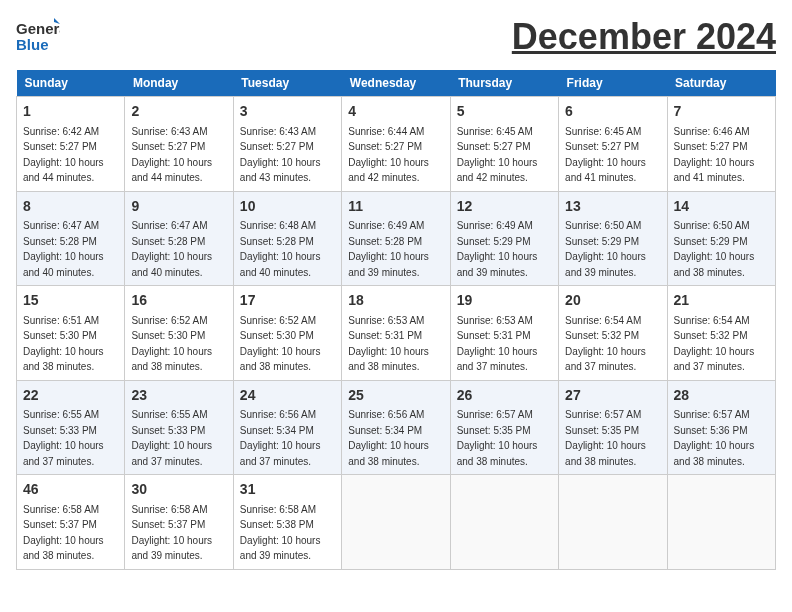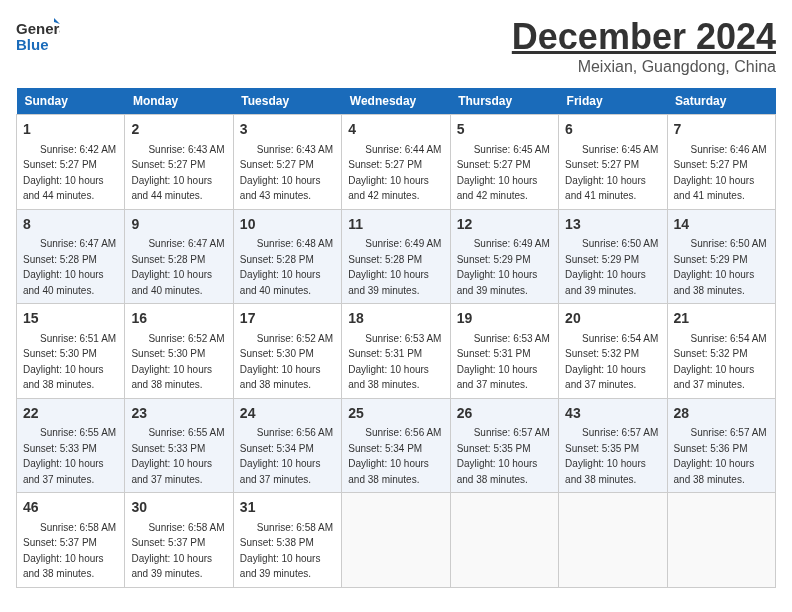--- a/index.html
+++ b/index.html
@@ -63,21 +63,20 @@
     .day-number {
       font-size: 14px;
       font-weight: bold;
       display: block;
       margin-bottom: 2px;
     }
     .day-info {
       font-size: 10px;
       color: #333;
       line-height: 1.45;
-      margin-left: 17px;
     }
     .row-even td { background-color: #f0f4fa; }
     .row-odd td { background-color: #ffffff; }
   </style>
 </head>
 <body>
 
 <div class="header-section">
   <div class="logo">
     <div style="display:flex;align-items:center;gap:4px;">
@@ -86,21 +85,20 @@
           <text x="0" y="18" font-size="15" font-weight="bold" fill="#333" font-family="Arial">General</text>
           <text x="0" y="34" font-size="15" font-weight="bold" fill="#1a6bba" font-family="Arial">Blue</text>
           <polygon points="38,2 44,8 38,6" fill="#1a6bba"></polygon>
           <polygon points="36,0 44,4 40,2" fill="#3a8ad4"></polygon>
         </svg>
       </div>
     </div>
   </div>
   <div class="title-section">
     <div class="month-title">December 2024</div>
-    <div class="location-title">Meixian, Guangdong, China</div>
   </div>
 </div>
 
 <table class="calendar-table">
   <thead>
     <tr>
     <th>Sunday</th>
         <th>Monday</th>
         <th>Tuesday</th>
         <th>Wednesday</th>
@@ -162,21 +160,21 @@
         <td><span class="day-number">22</span>
 <span class="day-info">Sunrise: 6:55 AM<br>Sunset: 5:33 PM<br>Daylight: 10 hours and 37 minutes.</span></td>
         <td><span class="day-number">23</span>
 <span class="day-info">Sunrise: 6:55 AM<br>Sunset: 5:33 PM<br>Daylight: 10 hours and 37 minutes.</span></td>
         <td><span class="day-number">24</span>
 <span class="day-info">Sunrise: 6:56 AM<br>Sunset: 5:34 PM<br>Daylight: 10 hours and 37 minutes.</span></td>
         <td><span class="day-number">25</span>
 <span class="day-info">Sunrise: 6:56 AM<br>Sunset: 5:34 PM<br>Daylight: 10 hours and 38 minutes.</span></td>
         <td><span class="day-number">26</span>
 <span class="day-info">Sunrise: 6:57 AM<br>Sunset: 5:35 PM<br>Daylight: 10 hours and 38 minutes.</span></td>
-        <td><span class="day-number">43</span>
+        <td><span class="day-number">27</span>
 <span class="day-info">Sunrise: 6:57 AM<br>Sunset: 5:35 PM<br>Daylight: 10 hours and 38 minutes.</span></td>
         <td><span class="day-number">28</span>
 <span class="day-info">Sunrise: 6:57 AM<br>Sunset: 5:36 PM<br>Daylight: 10 hours and 38 minutes.</span></td>
       </tr>
       <tr class="row-odd">
         <td><span class="day-number">46</span>
 <span class="day-info">Sunrise: 6:58 AM<br>Sunset: 5:37 PM<br>Daylight: 10 hours and 38 minutes.</span></td>
         <td><span class="day-number">30</span>
 <span class="day-info">Sunrise: 6:58 AM<br>Sunset: 5:37 PM<br>Daylight: 10 hours and 39 minutes.</span></td>
         <td><span class="day-number">31</span>

